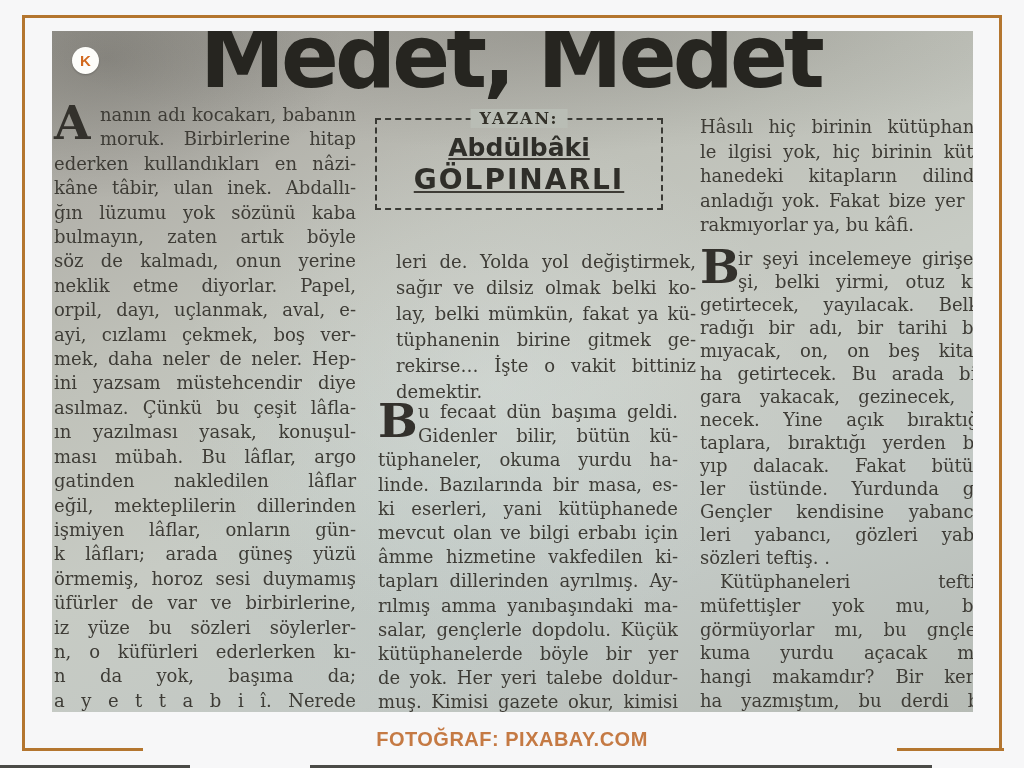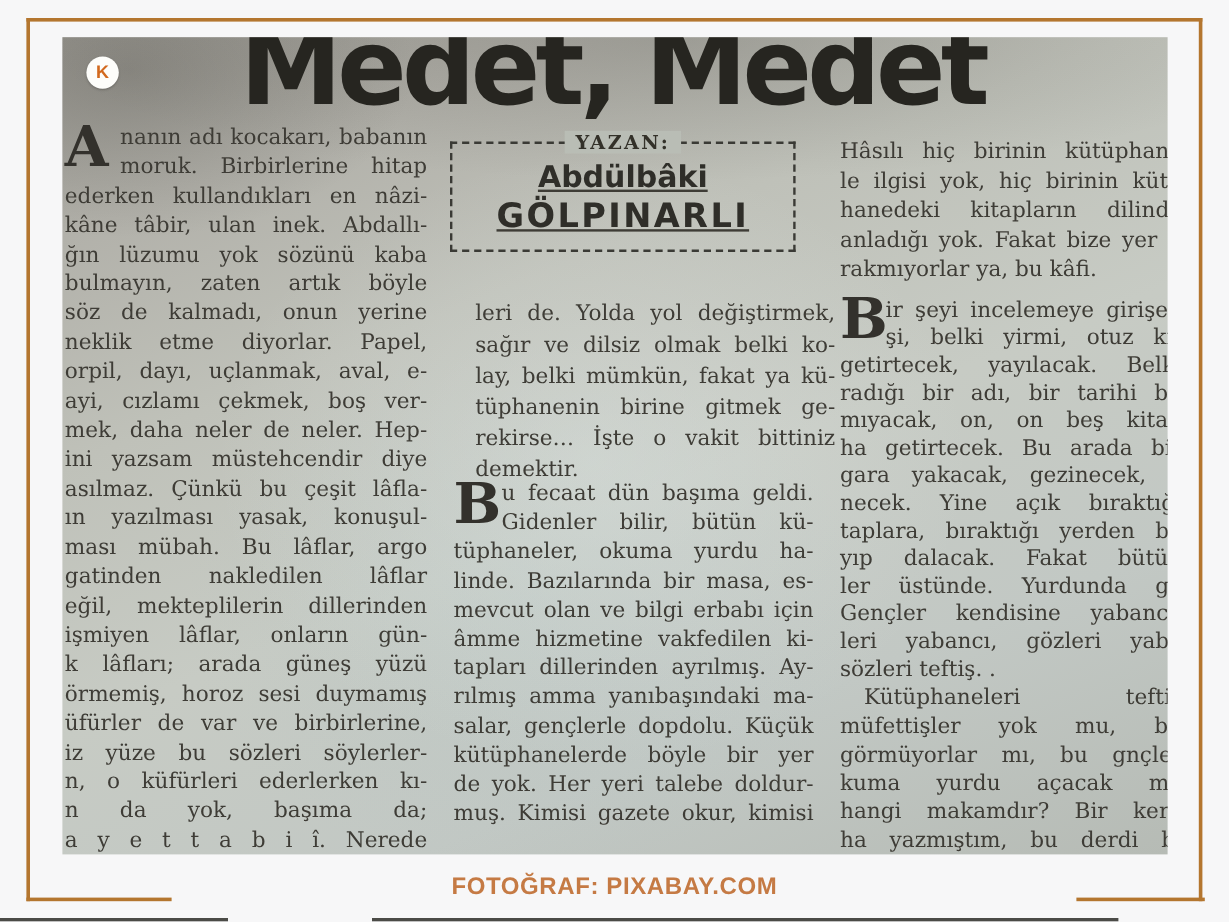--- a/index.html
+++ b/index.html
@@ -127,20 +127,21 @@
         <div class="line j">tüphanenin birine gitmek ge-</div>
         <div class="line j">rekirse… İşte o vakit bittiniz</div>
         <div class="line">demektir.</div>
       </div>
     <div class="dropcap cap-b-mid">B</div>
     <div class="col col-mid-p2">
         <div class="line j">u fecaat dün başıma geldi.</div>
         <div class="line j">Gidenler bilir, bütün kü-</div>
         <div class="line j">tüphaneler, okuma yurdu ha-</div>
         <div class="line j">linde. Bazılarında bir masa, es-</div>
+        <div class="line j">ki eserleri, yani kütüphanede</div>
         <div class="line j">mevcut olan ve bilgi erbabı için</div>
         <div class="line j">âmme hizmetine vakfedilen ki-</div>
         <div class="line j">tapları dillerinden ayrılmış. Ay-</div>
         <div class="line j">rılmış amma yanıbaşındaki ma-</div>
         <div class="line j">salar, gençlerle dopdolu. Küçük</div>
         <div class="line j">kütüphanelerde böyle bir yer</div>
         <div class="line j">de yok. Her yeri talebe doldur-</div>
         <div class="line j">muş. Kimisi gazete okur, kimisi</div>
       </div>
 

